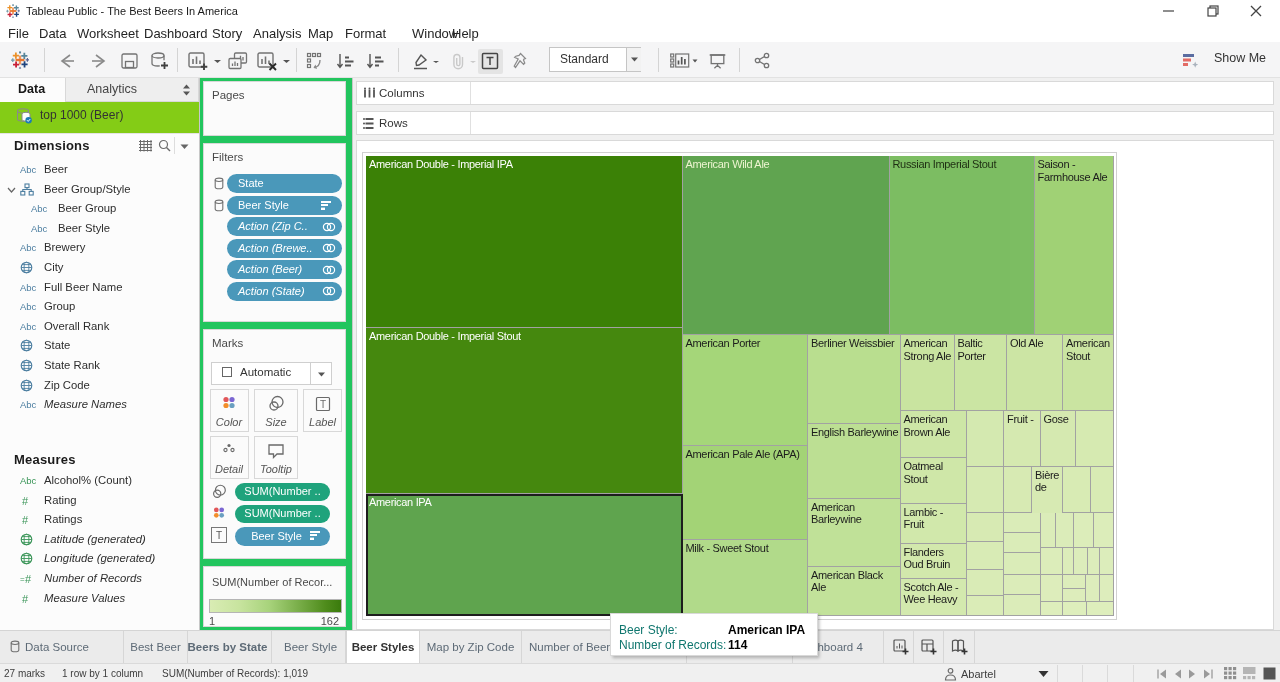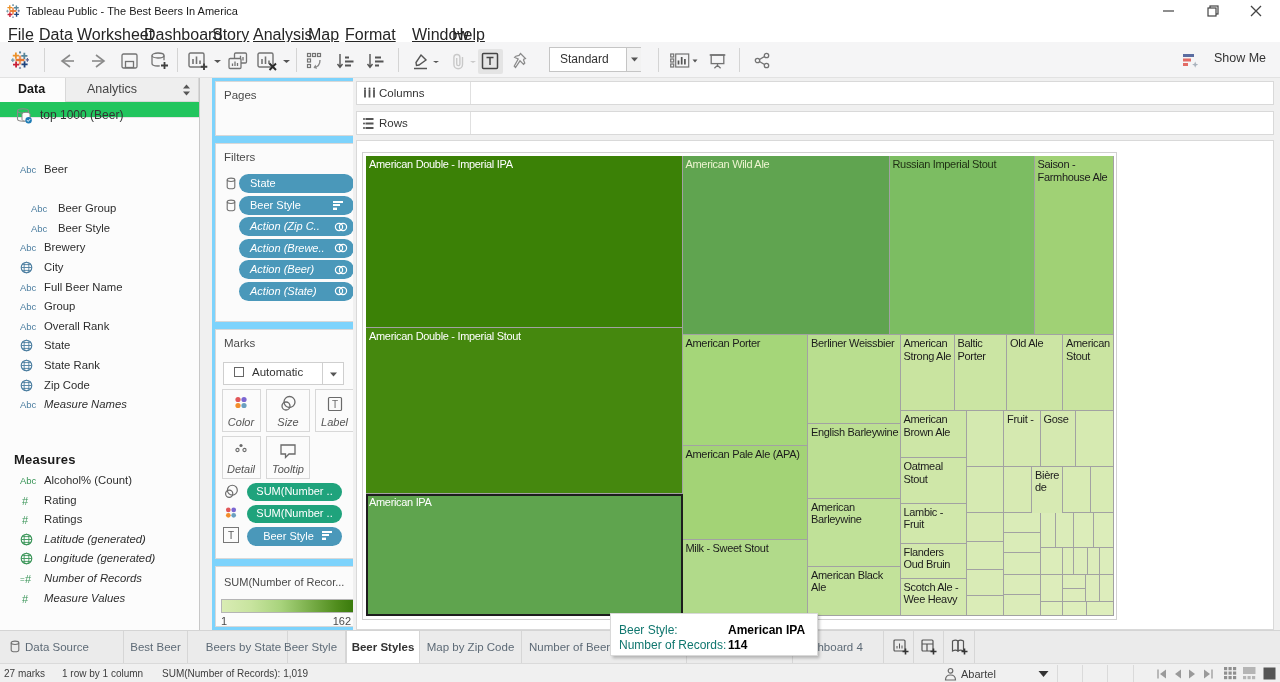--- a/index.html
+++ b/index.html
@@ -5,39 +5,39 @@
 body{font-family:"Liberation Sans",sans-serif;background:#f0f0f0;position:relative;font-size:12px;color:#333;}
 .abs{position:absolute;}
 .cell{position:absolute;overflow:hidden;box-shadow:inset -1px -1px 0 #a2a2a2;}
 .clab{font-size:11px;letter-spacing:-0.32px;line-height:12.5px;padding:2px 2px 0 3px;white-space:nowrap;}
 svg{display:block;}
 
 #titlebar{position:absolute;left:0;top:0;width:1280px;height:22px;background:#fff;}
 #titletext{position:absolute;left:26px;top:5px;font-size:11px;color:#1a1a1a;}
 
 #menubar{position:absolute;left:0;top:22px;width:1280px;height:20px;background:#fff;}
-.mi{position:absolute;top:4px;font-size:16px;color:#252525;text-decoration:underline;}
+.mi{position:absolute;top:4px;font-size:13px;color:#252525;}
 
 #toolbar{position:absolute;left:0;top:42px;width:1280px;height:36px;background:#f5f5f6;border-bottom:1px solid #e2e2e2;}
 .tsep{position:absolute;top:6px;width:1px;height:24px;background:#d4d4d4;}
 .ticon{position:absolute;}
 #showme{position:absolute;right:14px;top:9px;font-size:12.5px;color:#333;}
 
 #datapane{position:absolute;left:0;top:78px;width:200px;height:552px;background:#fcfcfc;border-right:1px solid #c8c8c8;}
 #dtab{position:absolute;left:0;top:0;width:65px;height:24px;background:#fcfcfc;font-weight:bold;font-size:12.5px;color:#1a1a1a;padding:4px 0 0 18px;}
 #atab{position:absolute;left:65px;top:0;width:134px;height:24px;background:#eeeeee;border:1px solid #d8d8d8;border-top:none;font-size:12.5px;color:#444;padding:4px 0 0 21px;}
 .fldrow{position:absolute;left:0;width:199px;height:19.6px;font-size:11.3px;color:#2e2e2e;}
 .fldrow .ic{position:absolute;left:20px;top:3px;}
 .fldrow .ic2{position:absolute;left:31px;top:3px;}
 .fldrow .txt{position:absolute;left:44px;top:3px;white-space:nowrap;}
 .fldrow .txt2{position:absolute;left:58px;top:3px;white-space:nowrap;}
 .ital{font-style:italic;}
 .seccap{font-weight:bold;font-size:13px;letter-spacing:0.2px;color:#1a1a1a;position:absolute;left:14px;}
 
-#cardspane{position:absolute;left:200px;top:78px;width:153px;height:552px;background:#7dd3fc;border-right:1px solid #c8c8c8;margin-left:12px;}
+#cardspane{position:absolute;left:200px;top:78px;width:153px;height:552px;background:#22c55e;border-right:1px solid #c8c8c8;}
 .card{position:absolute;left:3px;width:143px;background:#fbfbfb;border:1px solid #d8d8d8;}
 .cardcap{position:absolute;left:8px;top:7px;font-size:11.5px;color:#4a4a4a;}
 .pill{position:absolute;left:27px;width:115px;height:19px;border-radius:9.5px;background:#4a98ba;color:#fff;font-size:11px;text-align:left;padding-left:11px;line-height:18px;}
 .gpill{position:absolute;left:32px;width:95px;height:18px;border-radius:9px;background:#1fa37c;color:#fff;font-size:11px;text-align:center;line-height:17px;}
 .mbtn{position:absolute;width:39px;height:43px;background:#fbfbfb;border:1px solid #d8d8d8;text-align:center;font-size:11px;color:#555;}
 .mbtn .lab{position:absolute;bottom:3px;width:100%;text-align:center;font-style:italic;}
 
 #wsarea{position:absolute;left:353px;top:78px;width:927px;height:552px;background:#f0f0f0;}
 .shelf{position:absolute;left:3px;width:918px;height:24px;background:#fff;border:1px solid #d9d9d9;}
 .shelfcap{position:absolute;left:22px;top:5px;font-size:11.5px;color:#333;}
@@ -282,40 +282,75 @@
 <div id="showme" style="right:14px">Show Me</div>
 </div>
 <div id="datapane">
 <div id="dtab">Data</div>
     <div id="atab">Analytics<span class="abs" style="right:7px;top:6px">
         <svg style="" width="9" height="12" viewBox="0 0 9 12">
           <path d="M1 4.5 L4.5 0.5 L8 4.5 Z" fill="#555"></path>
           <path d="M1 7.5 L4.5 11.5 L8 7.5 Z" fill="#555"></path>
         </svg>
       </span></div>
-<div class="abs" style="left:0;top:24px;width:199px;height:16px;background:#22c55e;border-bottom:1px solid #e4e4e4;">
+<div class="abs" style="left:0;top:24px;width:199px;height:32px;background:#84cc16;border-bottom:1px solid #e4e4e4;">
 <div class="abs" style="left:16px;top:6px">
         <svg style="" width="17" height="16" viewBox="0 0 17 16">
           <ellipse cx="7" cy="3" rx="5.5" ry="2.2" fill="none" stroke="#8a8a8a" stroke-width="1.1"></ellipse>
           <path d="M1.5 3 v8 c0 1.2 2.5 2.2 5.5 2.2 0.8 0 1.6 -0.07 2.3 -0.2 M12.5 3 v4.5" fill="none" stroke="#8a8a8a" stroke-width="1.1"></path>
           <ellipse cx="10" cy="6" rx="4" ry="1.7" fill="#fcfcfc" stroke="#8a8a8a" stroke-width="1"></ellipse>
           <path d="M6 6 v5.5 c0 0.9 1.8 1.6 4 1.6 s4 -0.7 4 -1.6 V6" fill="#fcfcfc" stroke="#8a8a8a" stroke-width="1"></path>
           <circle cx="12.6" cy="12.2" r="3.2" fill="#1c7bb5"></circle>
           <path d="M11 12.2 l1.2 1.2 2 -2.3" stroke="#fff" stroke-width="1" fill="none"></path>
         </svg>
       </div>
 <span class="abs" style="left:40px;top:6px;font-size:12px;color:#333">top 1000 (Beer)</span>
     </div>
+<div class="abs" style="left:0;top:56px;width:199px;height:24px;">
+<span class="seccap" style="top:4px">Dimensions</span>
+<div class="abs" style="left:138px;top:5px">
+        <svg style="" width="15" height="13" viewBox="0 0 15 13">
+          <g stroke="#6b6b6b" stroke-width="1">
+            <path d="M1 2.5 h13 M1 5.5 h13 M1 8.5 h13 M1 11.5 h13"></path>
+            <path d="M2.5 1 v11.5 M6 1 v11.5 M9.5 1 v11.5 M13 1 v11.5"></path>
+          </g>
+        </svg>
+      </div>
+<div class="abs" style="left:158px;top:5px">
+        <svg style="" width="13" height="13" viewBox="0 0 13 13">
+          <circle cx="5.5" cy="5.5" r="4" fill="none" stroke="#6b6b6b" stroke-width="1.2"></circle>
+          <path d="M8.5 8.5 L12 12" stroke="#6b6b6b" stroke-width="1.4"></path>
+        </svg>
+      </div>
+<div class="abs" style="left:174px;top:3px;width:1px;height:17px;background:#ddd"></div>
+<svg style="position:absolute;left:180px;top:10px" width="9" height="6" viewBox="0 0 9 6">
+        <path d="M0.5 0.5 L4.5 5 L8.5 0.5 Z" fill="#666"></path>
+      </svg>
+</div>
 <div class="fldrow" style="top:82px">
       <span class="ic">
         <svg style="" width="17" height="12" viewBox="0 0 17 12">
           <text x="0" y="10" font-family="Liberation Sans" font-size="9.5" fill="#4c7ea0">Abc</text>
         </svg>
       </span>
       <span class="txt">Beer</span>
+    </div>
+<div class="fldrow" style="top:101.6px">
+      <span class="ic">
+        <svg style="" width="14" height="13" viewBox="0 0 14 13">
+          <rect x="5" y="1" width="4" height="3.6" fill="none" stroke="#4c7ea0" stroke-width="1.1"></rect>
+          <rect x="0.8" y="8.4" width="4" height="3.6" fill="none" stroke="#4c7ea0" stroke-width="1.1"></rect>
+          <rect x="9.2" y="8.4" width="4" height="3.6" fill="none" stroke="#4c7ea0" stroke-width="1.1"></rect>
+          <path d="M7 4.6 V6.5 M2.8 8.4 V6.5 H11.2 V8.4" fill="none" stroke="#4c7ea0" stroke-width="1.1"></path>
+        </svg>
+      </span>
+      <span class="txt">Beer Group/Style</span>
+      <svg style="position:absolute;left:7px;top:7px" width="9" height="6" viewBox="0 0 9 6">
+        <path d="M1 1 L4.5 5 L8 1" stroke="#666" stroke-width="1.2" fill="none"></path>
+      </svg>
     </div>
 <div class="fldrow" style="top:121.19999999999999px">
       <span class="ic2">
         <svg style="" width="17" height="12" viewBox="0 0 17 12">
           <text x="0" y="10" font-family="Liberation Sans" font-size="9.5" fill="#4c7ea0">Abc</text>
         </svg>
       </span>
       <span class="txt2">Beer Group</span>
     </div>
 <div class="fldrow" style="top:140.79999999999998px">
@@ -752,21 +787,21 @@
     <span class="v" style="top:9px">American IPA</span>
     <span class="l" style="top:24px">Number of Records:</span>
     <span class="v" style="top:24px">114</span>
   </div>
 <div id="tabrow">
 <div class="stab" style="left:0px;width:124px;text-align:left;padding-left:10px;"><span style="position:relative;top:-1px;margin-right:5px;display:inline-block;vertical-align:middle"><svg style="" width="10" height="13" viewBox="0 0 10 13">
           <ellipse cx="5" cy="2.8" rx="3.8" ry="1.7" fill="none" stroke="#707070" stroke-width="1.1"></ellipse>
           <path d="M1.2 2.8 V10 c0 1 1.7 1.8 3.8 1.8 s3.8 -0.8 3.8 -1.8 V2.8" fill="none" stroke="#707070" stroke-width="1.1"></path>
         </svg></span>Data Source</div>
 <div class="stab" style="left:124px;width:64px;">Best Beer</div>
-<div class="stab" style="left:200px;width:88px;">Beers by State</div>
+<div class="stab" style="left:184px;width:88px;font-weight:bold;">Beers by State</div>
 <div class="stab" style="left:276px;width:70px;">Beer Style</div>
 <div class="stab" style="left:346px;width:74px;background:#fff;color:#333;font-weight:bold;border-left:1px solid #d6d6d6;">Beer Styles</div>
 <div class="stab" style="left:420px;width:102px;">Map by Zip Code</div>
 <div class="stab" style="left:522px;width:165px;text-align:left;padding-left:7px;">Number of Beers by St..</div>
 <div class="stab" style="left:687px;width:106px;"></div>
 <div class="stab" style="left:793px;width:91px;text-align:left;padding-left:4px;">Dashboard 4</div>
 <div class="stabicon" style="left:884px;width:30px">
       <span class="abs" style="left:9px;top:8px">
         <svg style="" width="17" height="16" viewBox="0 0 17 16">
           <rect x="1" y="1" width="11" height="11" rx="1" fill="none" stroke="#555" stroke-width="1.2"></rect>

